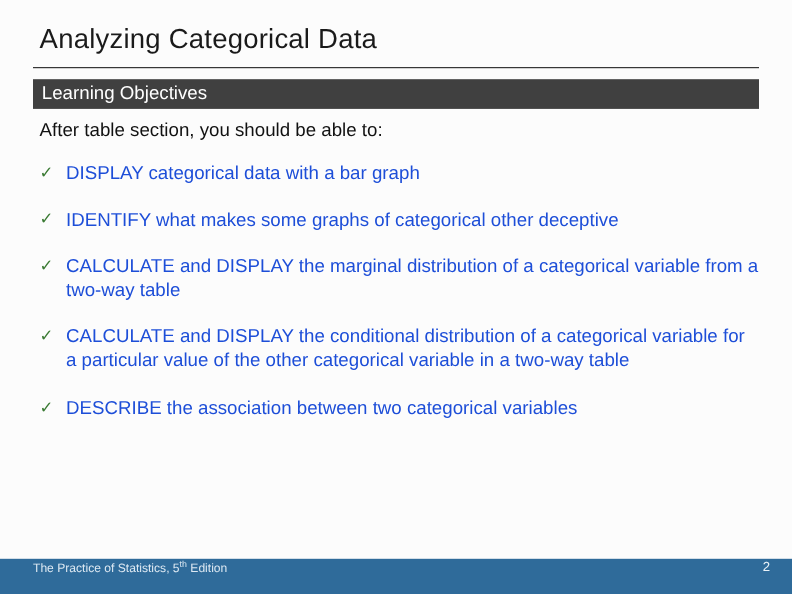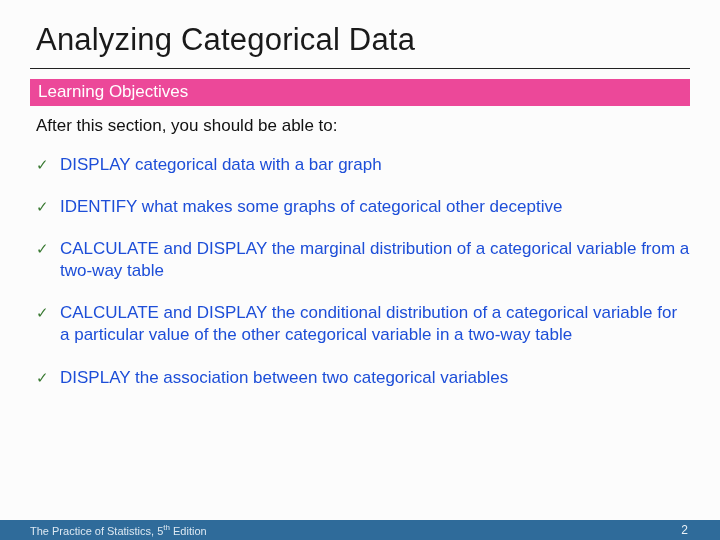--- a/index.html
+++ b/index.html
@@ -14,33 +14,33 @@
   .slide {
     width: 100%;
     height: 100%;
     display: flex;
     flex-direction: column;
   }
   .title-block {
     padding: 22px 30px 6px 36px;
   }
   .title {
-    font-size: 31px;
+    font-size: 25px;
     font-weight: 400;
     color: #1a1a1a;
     letter-spacing: 0.2px;
   }
   .title-rule {
     border: none;
     border-top: 1.5px solid #222;
     margin: 4px 30px 0 30px;
   }
   .subtitle-bar {
     margin: 10px 30px 0 30px;
-    background: #ec4899;
+    background: #404040;
     color: #fff;
     font-size: 17px;
     padding: 3px 8px 4px 8px;
     font-weight: 400;
   }
   .intro {
     margin: 10px 30px 0 36px;
     font-size: 17px;
     color: #111;
   }
@@ -63,69 +63,69 @@
   }
   .obj-text {
     flex: 1;
     color: #1d4ed8;
   }
   .footer {
     position: absolute;
     left: 0;
     right: 0;
     bottom: 0;
-    height: 20px;
+    height: 32px;
     background: #2f6b9a;
     color: #dce8f2;
     font-size: 11px;
     display: flex;
-    align-items: center;
+    align-items: flex-start;
     justify-content: space-between;
-    padding: 0 32px 0 30px;
+    padding: 0 20px 0 30px;
   }
   .footer sup { font-size: 8px; }
   .page-num {
     color: #eaf2f8;
     font-size: 12px;
   }
 </style>
 </head>
 <body>
 
 <div class="slide">
 
   <div class="title-block">
     <h1 class="title">Analyzing Categorical Data</h1>
   </div>
   <hr class="title-rule">
 
   <div class="subtitle-bar">Learning Objectives</div>
 
-  <p class="intro">After this section, you should be able to:</p>
+  <p class="intro">After table section, you should be able to:</p>
 
   <div class="objectives">
     <div class="obj-item">
       <span class="check">✓</span>
       <span class="obj-text">DISPLAY categorical data with a bar graph</span>
     </div>
     <div class="obj-item">
       <span class="check">✓</span>
       <span class="obj-text">IDENTIFY what makes some graphs of categorical other deceptive</span>
     </div>
     <div class="obj-item">
       <span class="check">✓</span>
       <span class="obj-text">CALCULATE and DISPLAY the marginal distribution of a categorical variable from a two-way table</span>
     </div>
     <div class="obj-item">
       <span class="check">✓</span>
       <span class="obj-text">CALCULATE and DISPLAY the conditional distribution of a categorical variable for a particular value of the other categorical variable in a two-way table</span>
     </div>
     <div class="obj-item">
       <span class="check">✓</span>
-      <span class="obj-text">DISPLAY the association between two categorical variables</span>
+      <span class="obj-text">DESCRIBE the association between two categorical variables</span>
     </div>
   </div>
 
   <div class="footer">
     <span>
       <span>The Practice of Statistics, 5</span><sup>th</sup><span> Edition</span>
     </span>
     <span class="page-num">2</span>
   </div>
 

